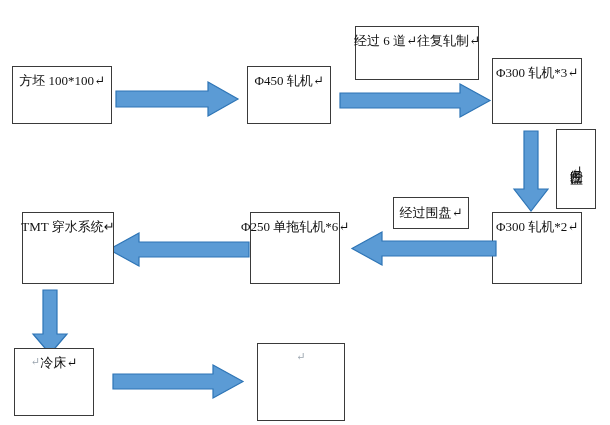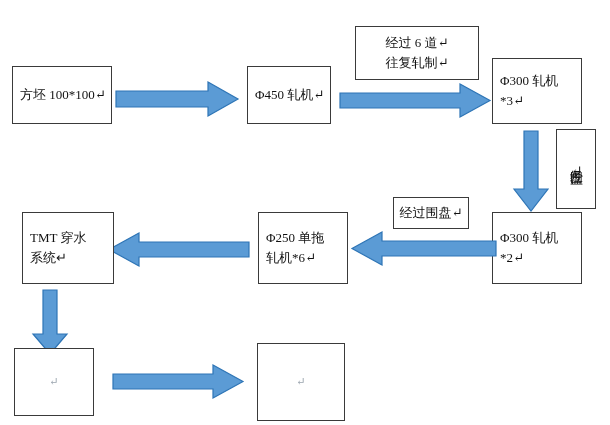--- a/index.html
+++ b/index.html
@@ -18,21 +18,21 @@
   .box {
     position: absolute;
     box-sizing: border-box;
     border: 1px solid #3a3a3a;
     background: #ffffff;
     color: #111111;
     font-size: 13px;
     line-height: 1.55;
     padding: 4px 7px;
     display: flex;
-    flex-direction: column;
+    flex-direction: row;
     justify-content: center;
   }
   .box .line {
     white-space: pre;
   }
   .box.center .line {
     text-align: center;
   }
   .box.vert {
     writing-mode: vertical-rl;
@@ -107,21 +107,21 @@
   <div class="box center" style="left:393px; top:197px; width:76px; height:32px;align-items:center;">
     <div class="line">经过围盘↵</div>
   </div>
 
   <div class="arrow" style="left:352px; top:232px; width:144px; height:33px;">
     <svg width="144" height="33" viewBox="0 0 144 33">
       <polygon points="144,9 30,9 30,0 0,16.5 30,33 30,24 144,24" fill="#5b9bd5" stroke="#2e75b6" stroke-width="1.2"></polygon>
     </svg>
   </div>
 
-  <div class="box" style="left:250px; top:212px; width:90px; height:72px;margin-left:8px;">
+  <div class="box" style="left:250px; top:212px; width:90px; height:72px;">
     <div class="line">Φ250 单拖</div>
     <div class="line">轧机*6↵</div>
   </div>
 
   <div class="arrow" style="left:109px; top:233px; width:140px; height:33px;">
     <svg width="140" height="33" viewBox="0 0 140 33">
       <polygon points="140,9 30,9 30,0 0,16.5 30,33 30,24 140,24" fill="#5b9bd5" stroke="#2e75b6" stroke-width="1.2"></polygon>
     </svg>
   </div>
 
@@ -131,20 +131,21 @@
   </div>
 
   <div class="arrow" style="left:33px; top:290px; width:34px; height:64px;">
     <svg width="34" height="64" viewBox="0 0 34 64">
       <polygon points="10,0 24,0 24,44 34,44 17,64 0,44 10,44" fill="#5b9bd5" stroke="#2e75b6" stroke-width="1.2"></polygon>
     </svg>
   </div>
 
   <div class="box center" style="left:14px; top:348px; width:80px; height:68px;">
     <div class="line pilcrow">↵</div>
+    <div class="line">冷床↵</div>
   </div>
 
   <div class="arrow" style="left:113px; top:365px; width:130px; height:33px;">
     <svg width="130" height="33" viewBox="0 0 130 33">
       <polygon points="0,9 100,9 100,0 130,16.5 100,33 100,24 0,24" fill="#5b9bd5" stroke="#2e75b6" stroke-width="1.2"></polygon>
     </svg>
   </div>
 
   <div class="box center" style="left:257px; top:343px; width:88px; height:78px;">
     <div class="line pilcrow">↵</div>

